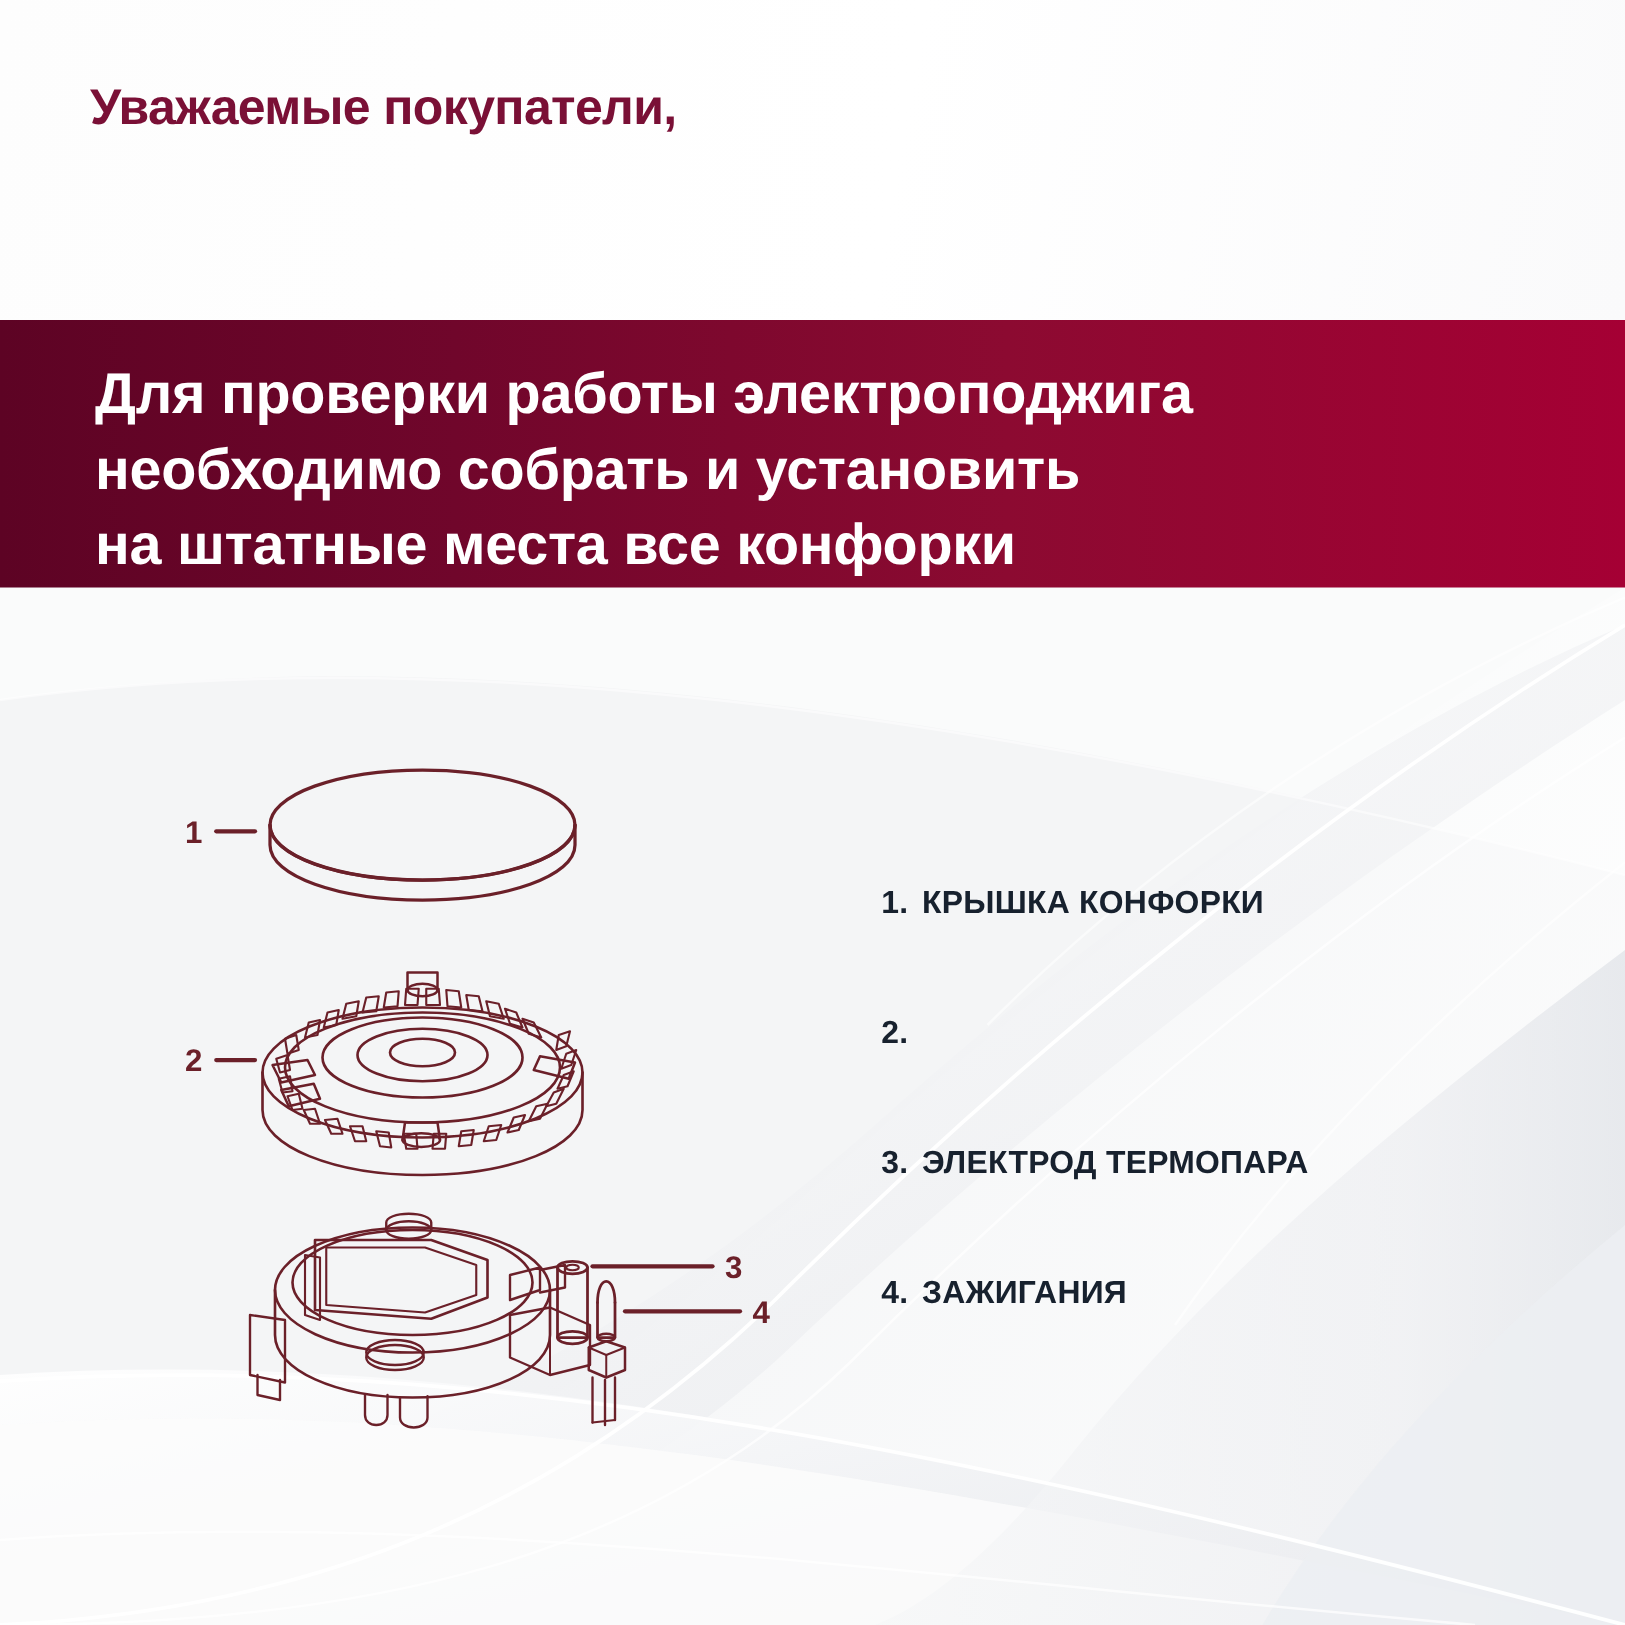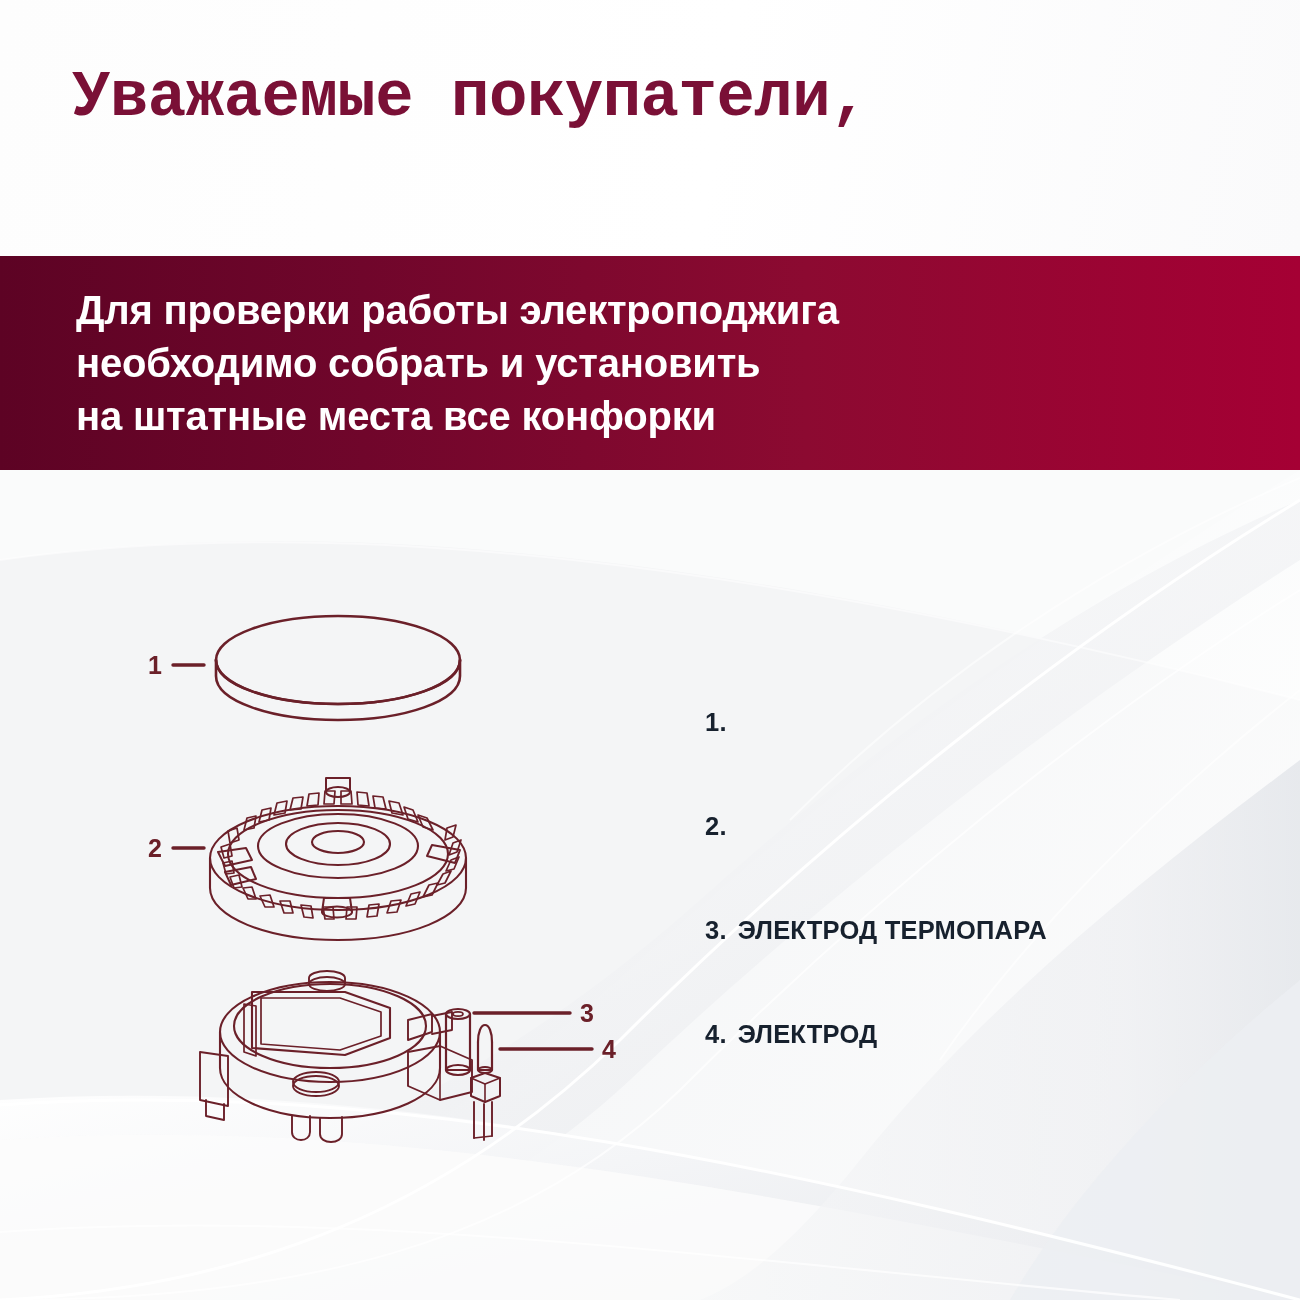--- a/index.html
+++ b/index.html
@@ -23,40 +23,39 @@
   .top-band {
     position:absolute; left:0; top:0; width:1300px; height:256px;
     background:linear-gradient(100deg,#fdfdfd 0%, #ffffff 55%, #fafafb 100%);
     overflow:hidden;
   }
   .title-block {
     position:absolute; left:72px; top:66px;
     line-height:1.0;
   }
   .title-line {
-    font-size:64px;
+    font-size:40px;
     font-weight:bold;
     letter-spacing:-0.5px;
     white-space:nowrap;
     display:block;
-    font-family:Liberation Mono, monospace;
   }
   .title-line.l1 { color:#7a1036; margin-bottom:16px; }
   .title-line.l2 { color:#17212e; }
 
   
   .banner {
     position:absolute; left:0; top:256px; width:1300px; height:214px;
     background:linear-gradient(90deg,#5d0324 0%, #70062b 28%, #8c0a31 62%, #a50034 100%);
     overflow:hidden;
   }
   .banner-text {
     position:absolute; left:76px; top:28px;
     color:#ffffff;
-    font-size:40px;
+    font-size:46px;
     font-weight:bold;
     line-height:1.32;
     letter-spacing:-0.2px;
     white-space:nowrap;
   }
   .banner-text span { display:block; }
 
   
   .lower {
     position:absolute; left:0; top:470px; width:1300px; height:830px;
@@ -293,28 +292,29 @@
         <text x="8" y="74">1</text>
         <text x="8" y="257">2</text>
         <text x="440" y="422">3</text>
         <text x="462" y="458">4</text>
       </g>
     </svg>
 
     <div class="legend">
       <div class="legend-item">
         <span class="legend-num">1.</span>
+        <span>КРЫШКА КОНФОРКИ</span>
       </div>
       <div class="legend-item">
         <span class="legend-num">2.</span>
       </div>
       <div class="legend-item">
         <span class="legend-num">3.</span>
         <span>ЭЛЕКТРОД ТЕРМОПАРА</span>
       </div>
       <div class="legend-item">
         <span class="legend-num">4.</span>
-        <span>ЭЛЕКТРОД</span>
+        <span>ЗАЖИГАНИЯ</span>
       </div>
     </div>
 
   </div>
 </div>
 
 </body></html>

